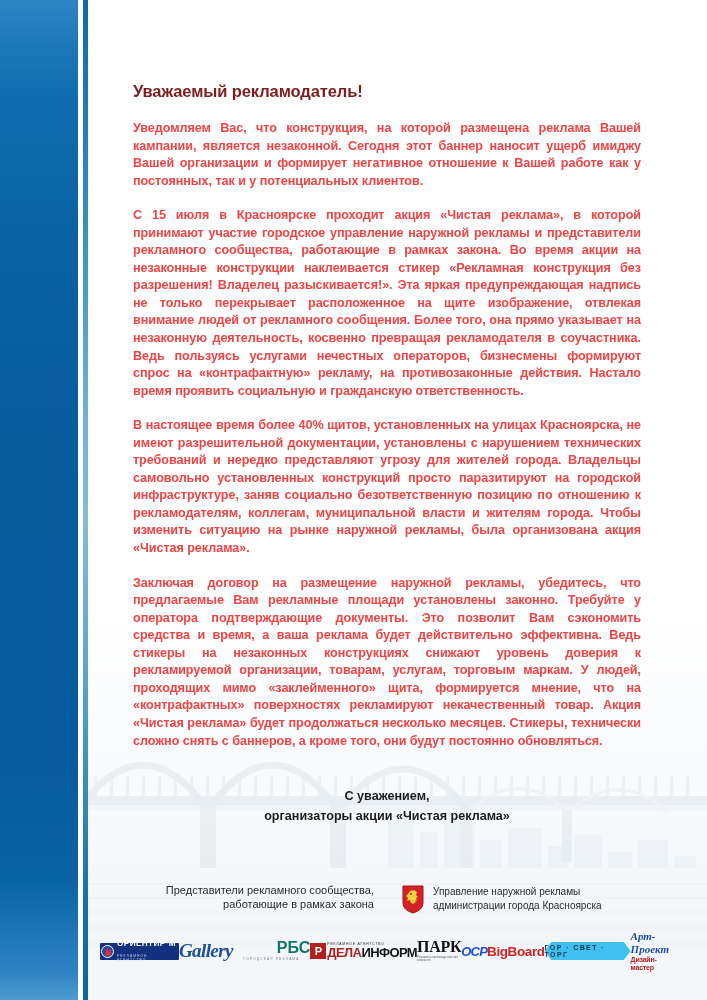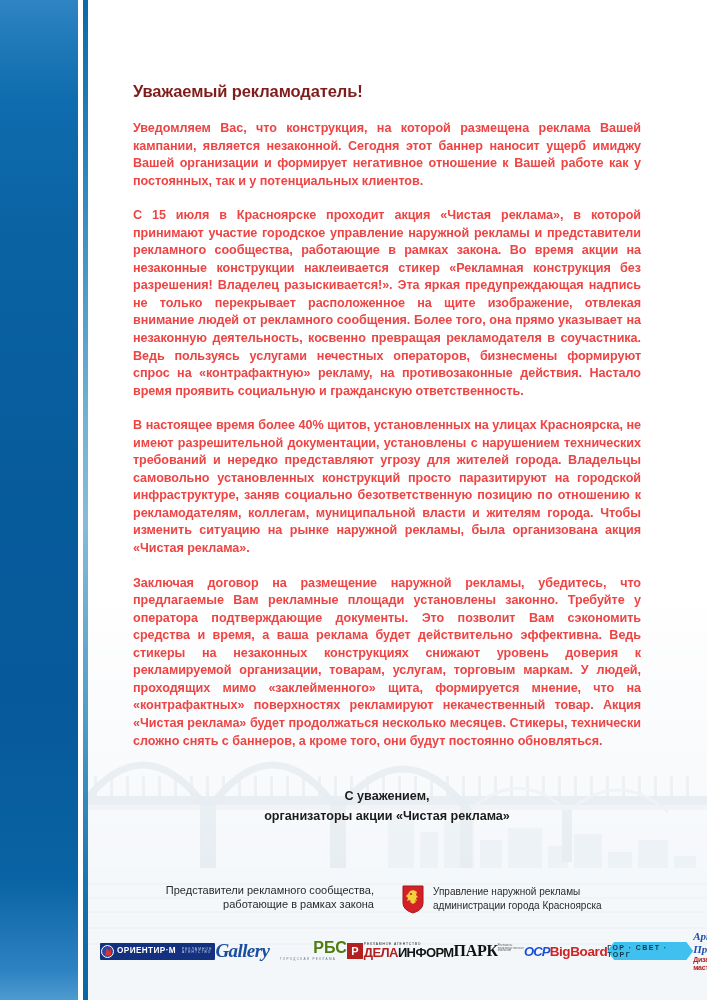--- a/index.html
+++ b/index.html
@@ -145,56 +145,56 @@
     margin-right: 3px; flex: 0 0 13px;
     position: relative;
   }
   .lg-orientir .dot::after {
     content: "";
     position: absolute; left: 3px; top: 2px;
     width: 6px; height: 8px;
     background: #e03131;
     clip-path: polygon(0 100%, 35% 0, 70% 55%, 100% 0, 100% 100%);
   }
-  .lg-orientir .txtwrap { display: flex; flex-direction: row; line-height: 1; gap: 6px; }
+  .lg-orientir .txtwrap { display: flex; flex-direction: column; line-height: 1; gap: 6px; }
   .lg-orientir .t1 {
     font-size: 8.2px; font-weight: bold; letter-spacing: 0.4px;
     color: #ffffff;
   }
   .lg-orientir .t2 {
     font-size: 3.3px; letter-spacing: 1.1px; color: #cfd8ef;
     margin-top: 1px;
   }
 
   .lg-gallery {
     font-family: "Liberation Serif", "DejaVu Serif", serif;
     font-size: 19px; font-weight: bold; font-style: italic;
     color: #1a4fa0; letter-spacing: -0.6px;
   }
 
   .lg-rbc { display: flex; flex-direction: column; align-items: center; line-height: 1; }
   .lg-rbc .t1 {
-    font-size: 16px; font-weight: bold; color: #4d7c0f; letter-spacing: 0px; padding-left: 44px;
+    font-size: 16px; font-weight: bold; color: #0f766e; letter-spacing: 0px; padding-left: 44px;
   }
   .lg-rbc .t2 { font-size: 3.1px; letter-spacing: 1.3px; color: #6b7a8c; margin-top: 2px; }
 
   .lg-dela { display: flex; align-items: center; }
   .lg-dela .blk {
     width: 16px; height: 16px; background: #b32020; color: #fff;
     font-size: 11px; font-weight: bold; display: flex;
     align-items: center; justify-content: center; margin-right: 1px;
   }
   .lg-dela .wrap { display: flex; flex-direction: column; line-height: 1; }
   .lg-dela .top { font-size: 3.4px; letter-spacing: 0.8px; color: #222; }
   .lg-dela .mid {
     font-size: 13px; font-weight: bold; color: #151515; letter-spacing: -0.6px;
   }
   .lg-dela .mid i { color: #b32020; font-style: normal; }
 
-  .lg-park { display: flex; flex-direction: row; line-height: 1; }
+  .lg-park { display: flex; flex-direction: column; line-height: 1; }
   .lg-park .t1 {
     font-family: "Liberation Serif", "DejaVu Serif", serif;
     font-size: 16px; font-weight: bold; color: #111;
     letter-spacing: -0.3px;
   }
   .lg-park .t2 { font-size: 2.7px; color: #555; margin-top: 2px; letter-spacing: 0.2px; }
 
   .lg-ocp {
     font-size: 13px; font-weight: bold; font-style: italic;
     color: #1d4ed8; letter-spacing: -0.8px;

